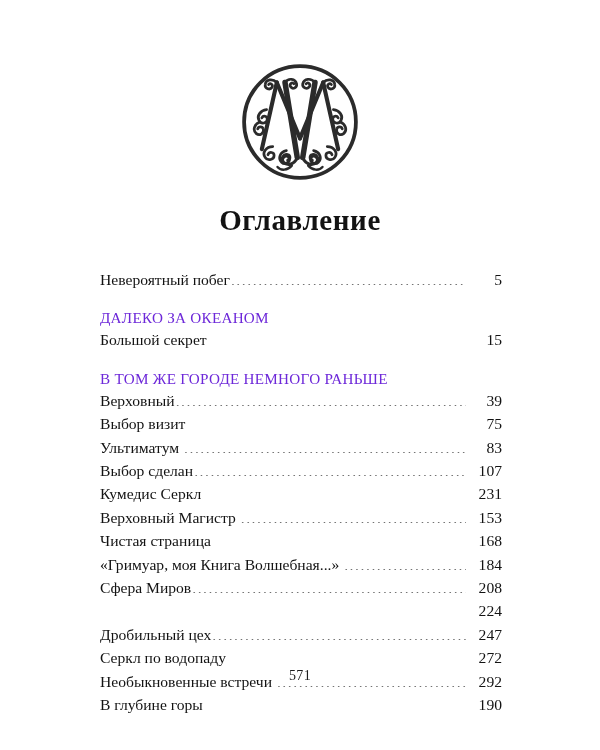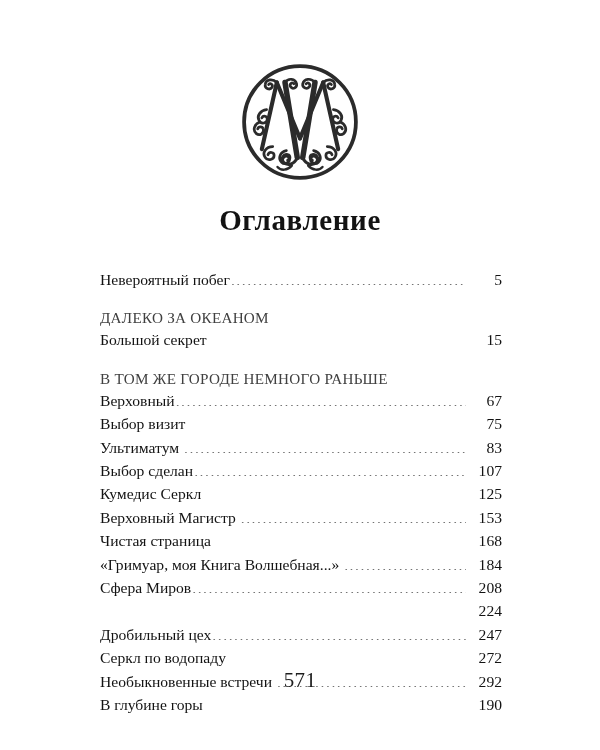--- a/index.html
+++ b/index.html
@@ -58,21 +58,21 @@
     position: absolute;
     top: 256px;
     left: 100px;
     width: 402px;
     margin-top: 12px;
   }
 
   .section-head {
     font-size: 15.2px;
     letter-spacing: 0.25px;
-    color: #404040;
+    color: #6d28d9;
     margin: 0;
     padding-top: 18px;
     padding-bottom: 1px;
     white-space: nowrap;
   }
 
   .entry {
     display: flex;
     align-items: baseline;
     font-size: 15.6px;
@@ -111,21 +111,21 @@
   
   .entry.lead-entry { margin-bottom: 0; }
 
   
   .folio {
     position: absolute;
     top: 668px;
     left: 0;
     width: 600px;
     text-align: center;
-    font-size: 21px;
+    font-size: 14px;
     color: #1d1d1d;
     letter-spacing: 0.4px;
   }
 </style>
 </head>
 <body>
 
 <div class="page">
 
   <div class="ornament-wrap">
@@ -187,41 +187,41 @@
       <span class="etitle">Большой секрет</span>
       <span class="leader"></span>
       <span class="epage">15</span>
     </div>
 
     <div class="section-head">В ТОМ ЖЕ ГОРОДЕ НЕМНОГО РАНЬШЕ</div>
 
     <div class="entry">
       <span class="etitle">Верховный</span>
       <span class="leader"></span>
-      <span class="epage">67</span>
+      <span class="epage">39</span>
     </div>
     <div class="entry gap-space">
       <span class="etitle">Выбор визит</span>
       <span class="leader"></span>
       <span class="epage">75</span>
     </div>
     <div class="entry gap-space">
       <span class="etitle">Ультиматум</span>
       <span class="leader"></span>
       <span class="epage">83</span>
     </div>
     <div class="entry">
       <span class="etitle">Выбор сделан</span>
       <span class="leader"></span>
       <span class="epage">107</span>
     </div>
     <div class="entry gap-space">
       <span class="etitle">Кумедис Серкл</span>
       <span class="leader"></span>
-      <span class="epage">125</span>
+      <span class="epage">231</span>
     </div>
     <div class="entry gap-space">
       <span class="etitle">Верховный Магистр</span>
       <span class="leader"></span>
       <span class="epage">153</span>
     </div>
     <div class="entry gap-space">
       <span class="etitle">Чистая страница</span>
       <span class="leader"></span>
       <span class="epage">168</span>

